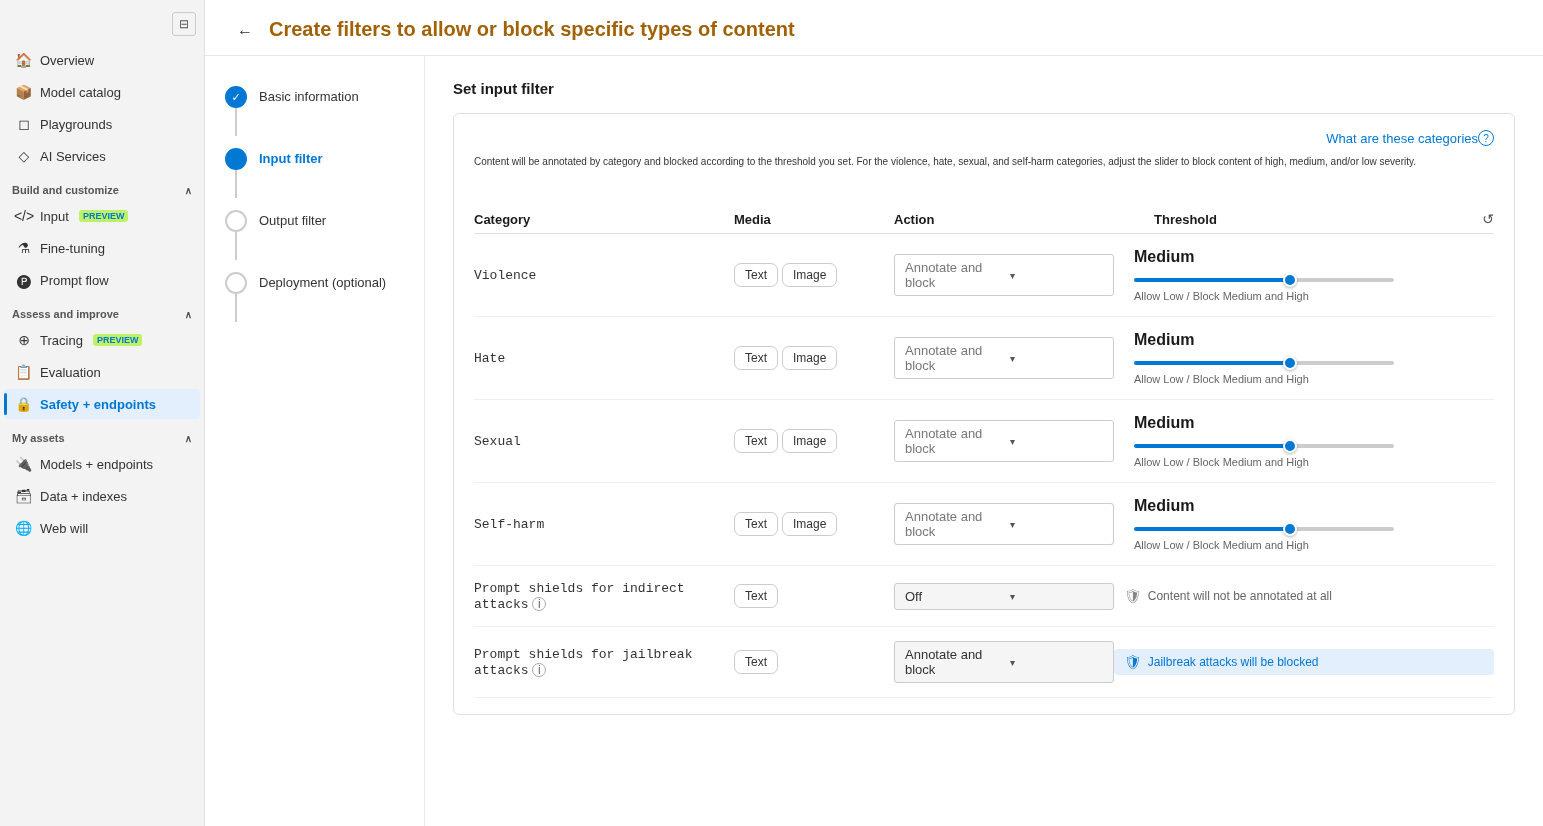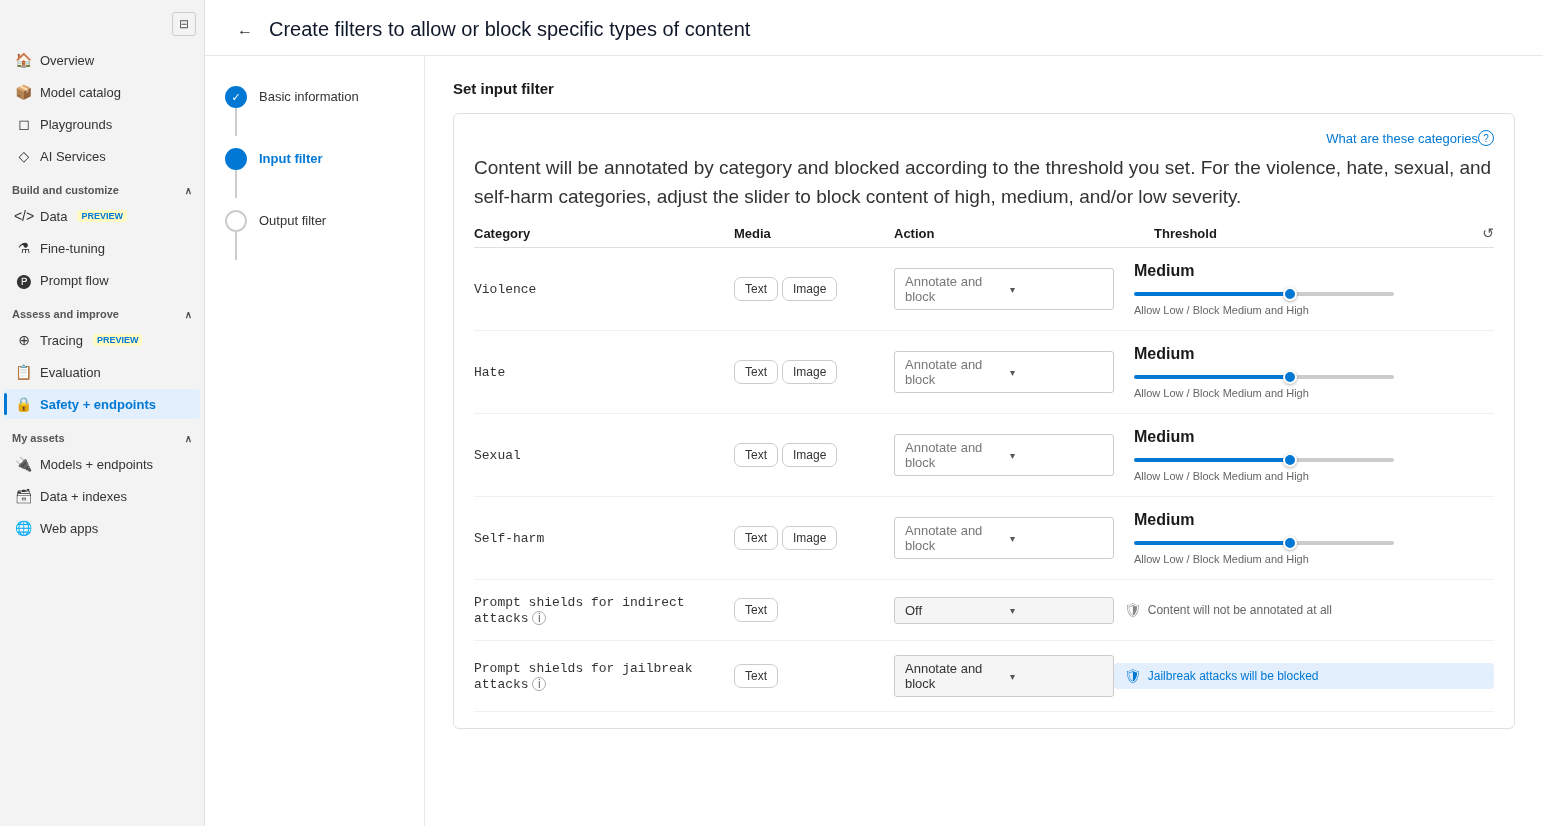--- a/index.html
+++ b/index.html
@@ -77,21 +77,21 @@
       justify-content: space-between;
       padding: 8px 12px 4px 12px;
       font-size: 11px;
       font-weight: 600;
       color: #555;
       text-transform: none;
       margin-top: 4px;
     }
     .sidebar-section-header .chevron { font-size: 10px; cursor: pointer; }
     .preview-badge {
-      background: #fef9c3;
+      background: #bef264;
       color: #0078d4;
       font-size: 9px;
       font-weight: 600;
       padding: 1px 4px;
       border-radius: 3px;
       margin-left: 2px;
       text-transform: uppercase;
     }
 
     
@@ -115,22 +115,22 @@
       border: none;
       cursor: pointer;
       font-size: 16px;
       color: #333;
       display: flex;
       align-items: center;
       padding: 2px 4px;
     }
     .main-title {
       font-size: 20px;
-      font-weight: 400;
-      color: #0f172a;
+      font-weight: 700;
+      color: #a16207;
       text-align: center;
     }
 
     
     .content-area {
       display: flex;
       flex: 1;
       overflow: hidden;
     }
     .wizard-panel {
@@ -215,24 +215,24 @@
     .what-categories-link {
       float: right;
       color: #0078d4;
       font-size: 13px;
       text-decoration: none;
       display: flex;
       align-items: center;
       margin-bottom: 8px;
     }
     .description-text {
-      font-size: 19px;
+      font-size: 10px;
       color: #333;
       line-height: 1.5;
-      margin-bottom: 8px;
+      margin-bottom: 36px;
       clear: both;
     }
 
     
     .filter-table {
       width: 100%;
       border-collapse: collapse;
     }
     .filter-table th {
       text-align: left;
@@ -381,21 +381,21 @@
     <span class="sidebar-icon">◇</span>
     <span>AI Services</span>
   </div>
 
   <div class="sidebar-section-header">
     <span>Build and customize</span>
     <span class="chevron">∧</span>
   </div>
   <div class="sidebar-item">
     <span class="sidebar-icon">&lt;/&gt;</span>
-    <span>Data</span>
+    <span>Input</span>
     <span class="preview-badge">PREVIEW</span>
   </div>
   <div class="sidebar-item">
     <span class="sidebar-icon">⚗</span>
     <span>Fine-tuning</span>
   </div>
   <div class="sidebar-item">
     <span class="sidebar-icon">🅟</span>
     <span>Prompt flow</span>
   </div>
@@ -425,21 +425,21 @@
   <div class="sidebar-item">
     <span class="sidebar-icon">🔌</span>
     <span>Models + endpoints</span>
   </div>
   <div class="sidebar-item">
     <span class="sidebar-icon">🗃</span>
     <span>Data + indexes</span>
   </div>
   <div class="sidebar-item">
     <span class="sidebar-icon">🌐</span>
-    <span>Web apps</span>
+    <span>Web will</span>
   </div>
 </nav>
 
 <div class="main">
   <div class="main-header">
     <button class="back-btn">←</button>
     <h1 class="main-title">Create filters to allow or block specific types of content</h1>
   </div>
 
   <div class="content-area">
@@ -463,20 +463,27 @@
       </div>
 
       <div class="wizard-step">
         <div class="wizard-step-indicator">
           <div class="wizard-circle"></div>
           <div class="wizard-line"></div>
         </div>
         <span class="wizard-step-label">Output filter</span>
       </div>
 
+      <div class="wizard-step">
+        <div class="wizard-step-indicator">
+          <div class="wizard-circle"></div>
+          <div class="wizard-line"></div>
+        </div>
+        <span class="wizard-step-label">Deployment (optional)</span>
+      </div>
 
     </div>
 
     <div class="filter-content">
       <div class="filter-section-title">Set input filter</div>
       <div class="filter-card">
         <a class="what-categories-link">
           <span>What are these categories</span>
           <span style="border:1px solid #0078d4; border-radius:50%; width:16px; height:16px; display:inline-flex; align-items:center; justify-content:center; font-size:10px;">?</span>
         </a>

